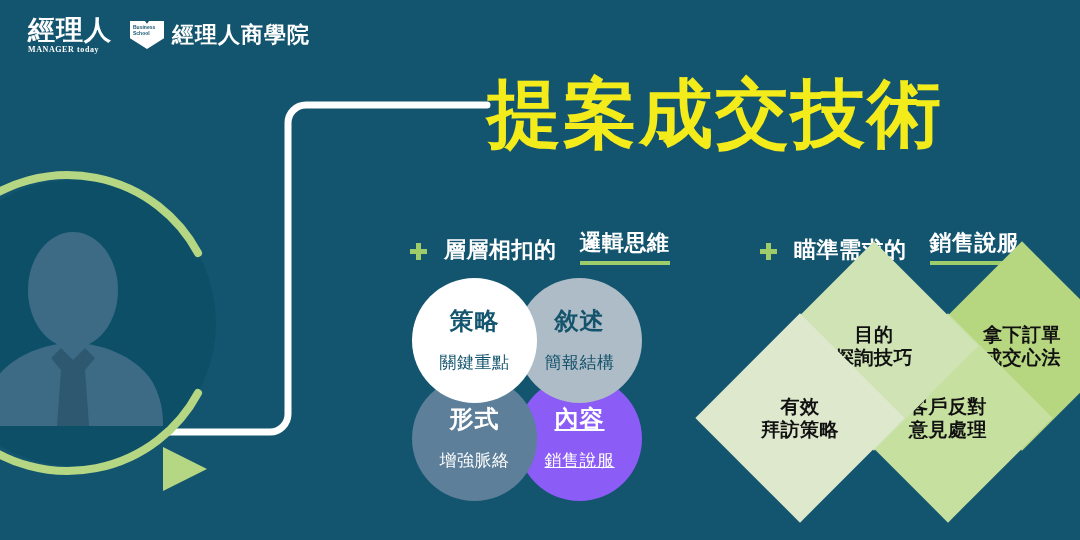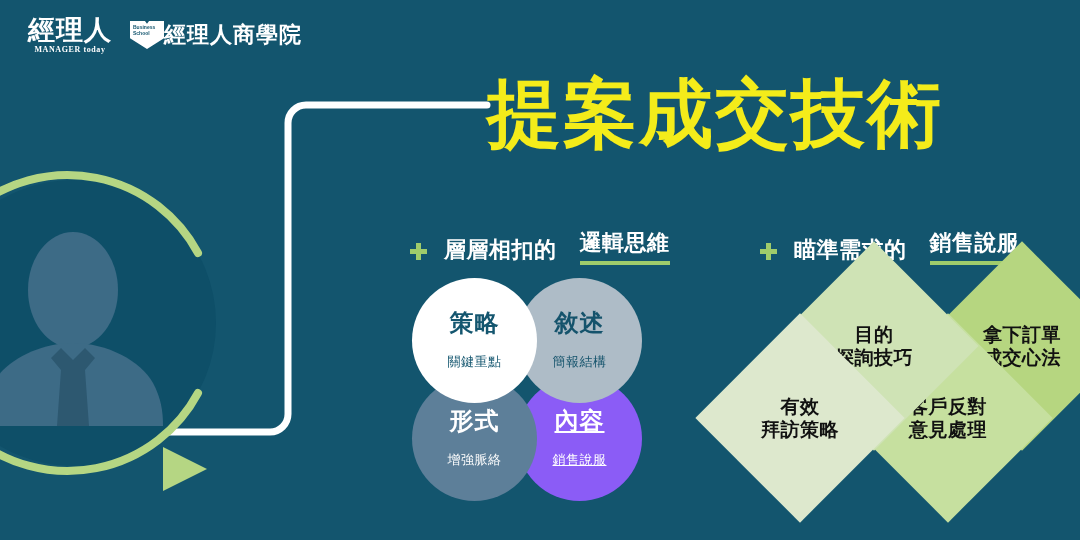--- a/index.html
+++ b/index.html
@@ -6,30 +6,30 @@
   body{
     width:1080px;height:540px;
     background:#13556e;
     font-family:"Liberation Sans","DejaVu Sans",sans-serif;
     overflow:hidden;
   }
   #stage{position:relative;width:1080px;height:540px;overflow:hidden;background:#13556e;}
 
   
   .logo-bar{position:absolute;left:28px;top:16px;display:flex;align-items:center;gap:18px;}
-  .logo-primary{display:flex;flex-direction:column;align-items:center;line-height:1;}
+  .logo-primary{display:flex;flex-direction:column;line-height:1;}
   .logo-primary .cn{
     color:#ffffff;font-size:27px;font-weight:700;letter-spacing:1px;
     font-family:"DejaVu Sans","Liberation Sans",sans-serif;
   }
   .logo-primary .en{
     color:#ffffff;font-size:8px;letter-spacing:.6px;margin-top:3px;
     font-family:"Liberation Serif","DejaVu Serif",serif;font-weight:700;
   }
-  .logo-school{display:flex;align-items:center;}
+  .logo-school{display:flex;align-items:center;gap:8px;}
   .book-mark{position:relative;width:34px;height:28px;}
   .book-mark .bk{
     position:absolute;inset:0;background:#ffffff;
     clip-path:polygon(0% 0%, 44% 0%, 50% 10%, 56% 0%, 100% 0%, 100% 62%, 50% 100%, 0% 62%);
   }
   .book-mark .bt{
     position:absolute;left:3px;top:3px;width:15px;height:12px;
     color:#13556e;font-size:5px;line-height:6px;font-weight:700;text-align:left;
   }
   .logo-school .cn2{
@@ -82,21 +82,21 @@
   #head-right{left:760px;top:228px;}
 
   
   .circle-cluster{position:absolute;left:404px;top:278px;width:250px;height:225px;}
   .bubble{
     position:absolute;width:125px;height:125px;border-radius:50%;
     display:flex;flex-direction:column;align-items:center;justify-content:center;
     font-family:"DejaVu Sans","Liberation Sans",sans-serif;
   }
   .bubble .big{font-size:24px;font-weight:700;line-height:1.05;letter-spacing:1px;}
-  .bubble .small{font-size:13px;font-weight:400;line-height:1.2;margin-top:18px;letter-spacing:.5px;}
+  .bubble .small{font-size:17px;font-weight:400;line-height:1.2;margin-top:18px;letter-spacing:.5px;}
   #bub-1{left:8px;top:0px;background:#ffffff;color:#14566f;z-index:4;}
   #bub-2{left:113px;top:0px;background:#aebcc7;color:#15536c;z-index:3;}
   #bub-3{left:8px;top:98px;background:#5d7f99;color:#ffffff;z-index:2;}
   #bub-4{left:113px;top:98px;background:#8b5cf6;color:#ffffff;z-index:1;text-decoration:underline;}
 
   
   .diamond-cluster{position:absolute;left:716px;top:282px;width:336px;height:222px;}
   .diamond{
     position:absolute;width:148px;height:148px;
     transform:rotate(45deg);

